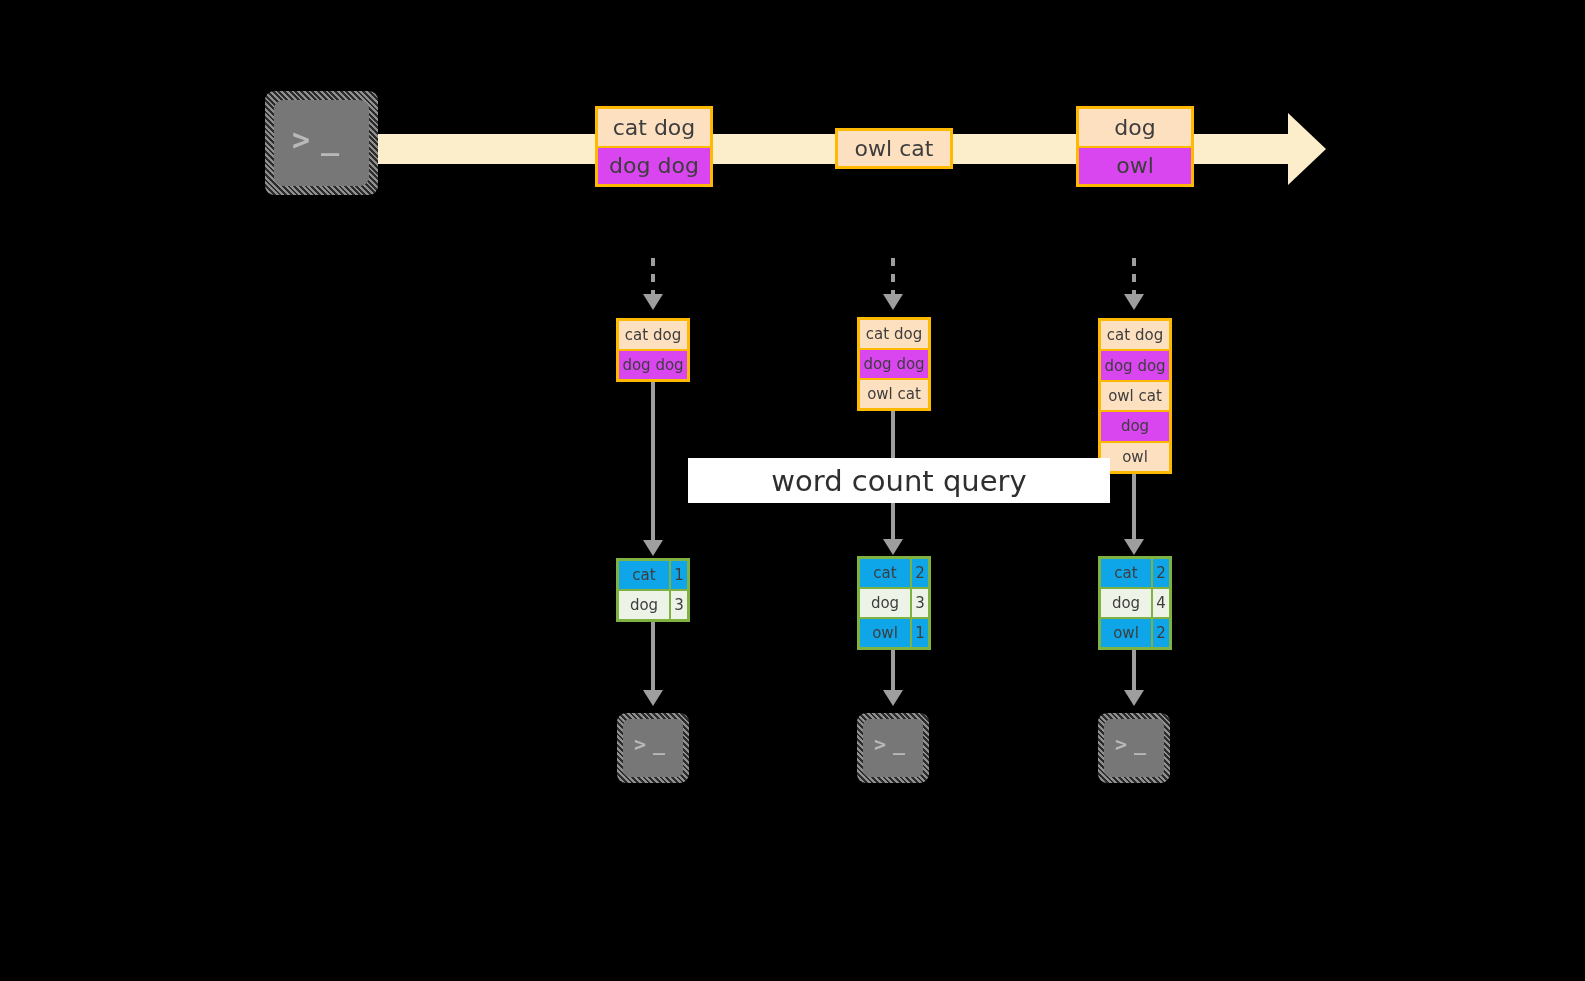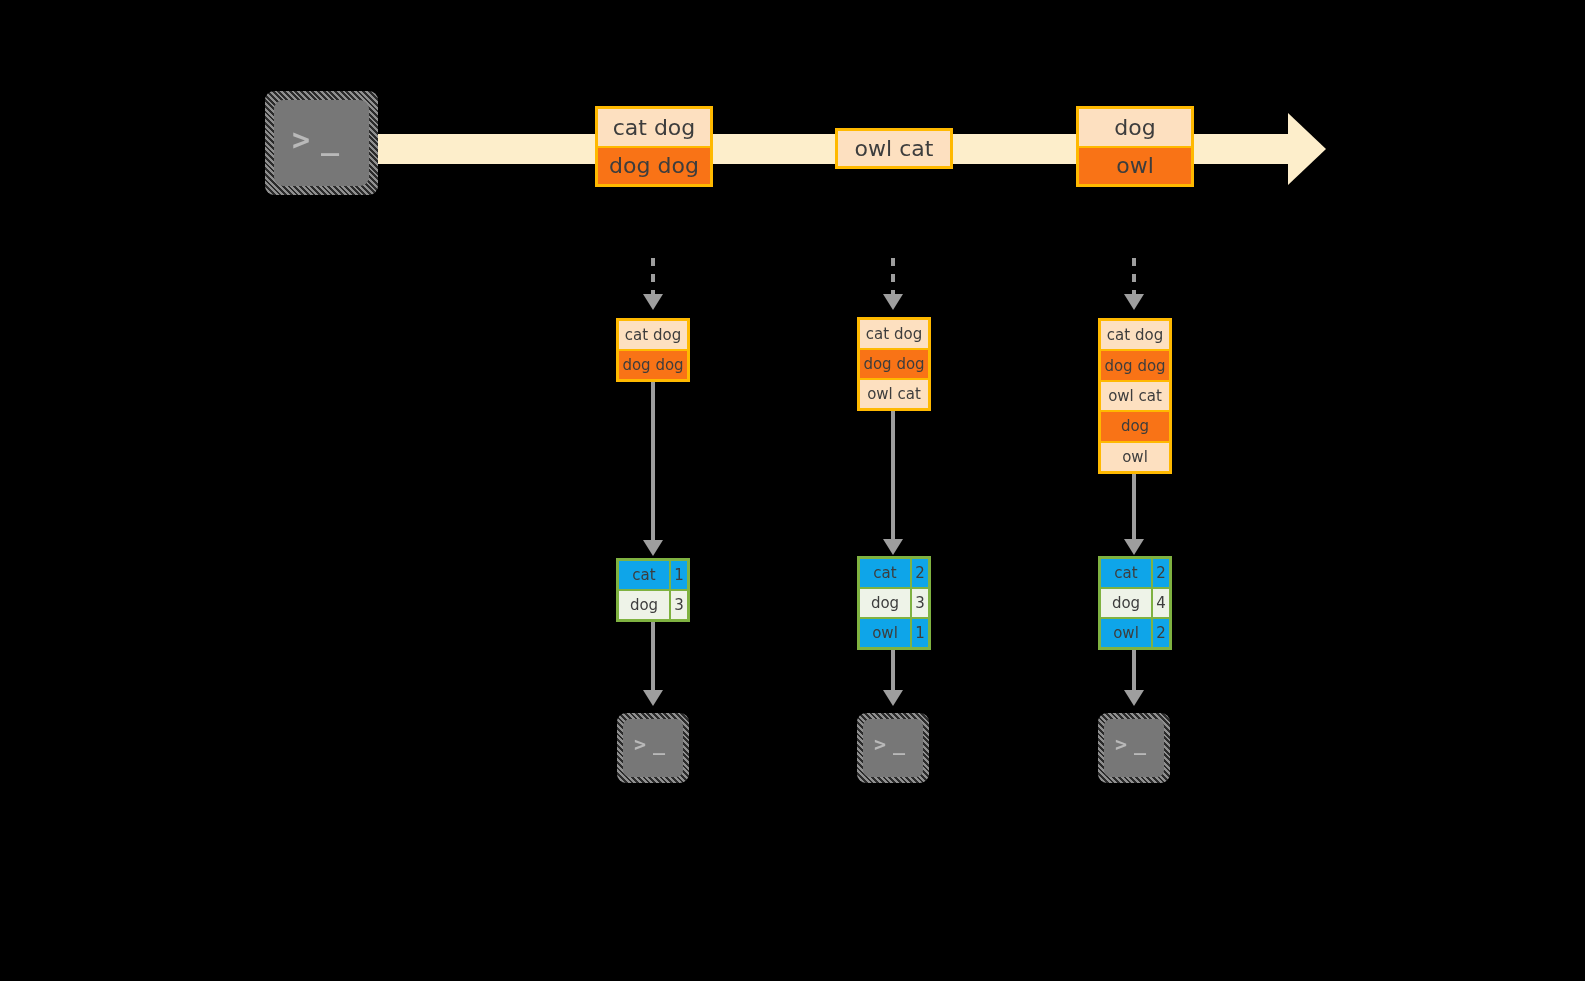--- a/index.html
+++ b/index.html
@@ -64,21 +64,21 @@
   .evt .cell {
     flex:1 1 auto;
     display:flex;
     align-items:center;
     justify-content:center;
     color:#3d3d3d;
     white-space:nowrap;
   }
   .evt .cell + .cell { border-top:2px solid #ffb900; }
   .evt .cell.sh-a { background:#fde0c0; }
-  .evt .cell.sh-b { background:#f97316; }
+  .evt .cell.sh-b { background:#d946ef; }
 
   .evt.big .cell { font-size:22px; }
   .evt.mid .cell { font-size:15px; }
 
   
   .res {
     position:absolute;
     border:3px solid #7fb241;
     display:flex;
     flex-direction:column;
@@ -256,14 +256,17 @@
 
   <div class="vline" style="left:1132px; top:650px; height:48px;"></div>
   <div class="ahead" style="left:1124px; top:690px;"></div>
 
   <div class="term small" style="left:1098px; top:713px; width:72px; height:70px;">
     <div class="inner"></div>
     <span class="glyph" style="left:17px; top:21px; font-size:20px;">&gt;</span>
     <span class="glyph" style="left:36px; top:20px; font-size:20px;">_</span>
   </div>
 
+  <div class="query-band" style="left:688px; top:458px; width:422px; height:45px;">
+    <span class="txt">word count query</span>
+  </div>
 
 </div>
 
 </body></html>

